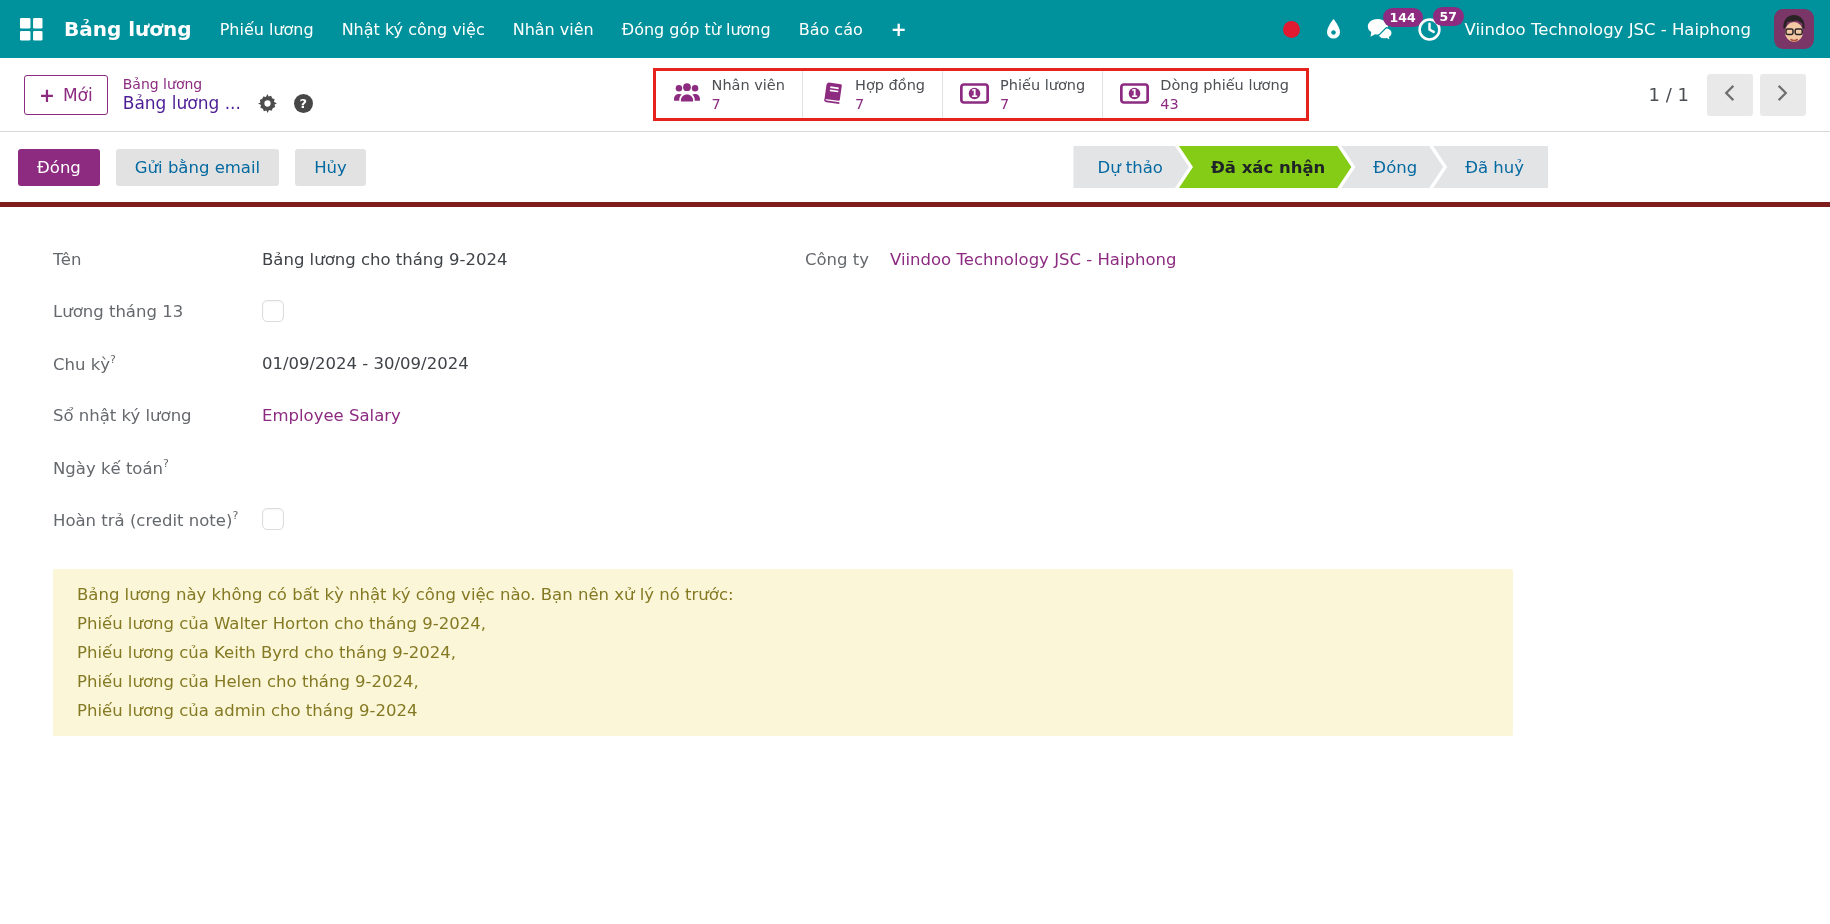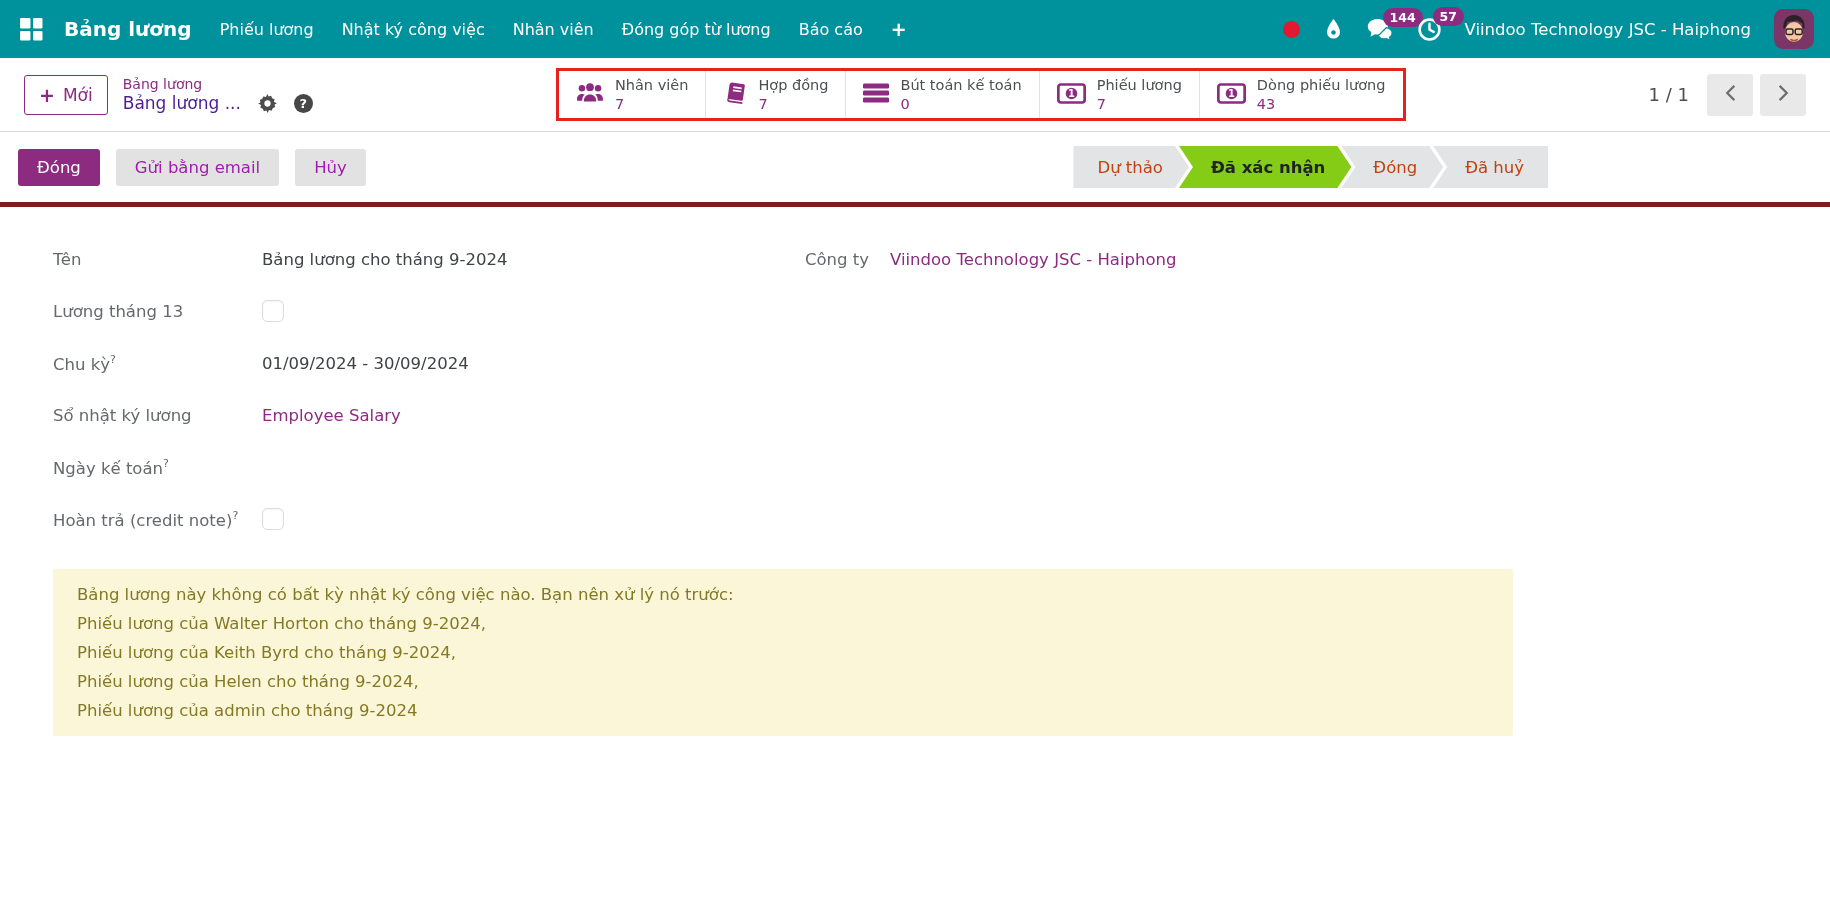--- a/index.html
+++ b/index.html
@@ -53,25 +53,25 @@
   .pager-text { font-size:18px; color:#4a4d51; }
   .pager-btns { display:flex; gap:7px; }
   .pager-btn { width:46px; height:42px; background:#e9e9e9; border:none; border-radius:3px;
     display:flex; align-items:center; justify-content:center; cursor:pointer; }
 
   
   .status-row { display:flex; align-items:center; justify-content:space-between;
     padding:14px 24px 14px 18px; border-bottom:5px solid #7f1d1d; }
   .action-buttons { display:flex; gap:16px; }
   .btn { font-size:16.5px; padding:9px 19px; border:none; border-radius:3px;
-    background:#e2e2e2; color:#a21caf; cursor:pointer; font-family:inherit; }
+    background:#e2e2e2; color:#0369a1; cursor:pointer; font-family:inherit; }
   .btn.primary { background:#8c2b80; color:#fff; }
 
   .statusbar { display:flex; height:42px; margin-right:258px; }
-  .stage { display:flex; align-items:center; background:#e3e4e6; color:#c2410c;
+  .stage { display:flex; align-items:center; background:#e3e4e6; color:#0369a1;
     font-size:16.5px; padding:0 26px 0 32px; cursor:pointer; white-space:nowrap; }
   .stage.first { padding-left:24px;
     clip-path:polygon(0 0, calc(100% - 14px) 0, 100% 50%, calc(100% - 14px) 100%, 0 100%); }
   .stage.mid { margin-left:-10px;
     clip-path:polygon(0 0, calc(100% - 14px) 0, 100% 50%, calc(100% - 14px) 100%, 0 100%, 14px 50%); }
   .stage.last { margin-left:-10px; padding-right:24px;
     clip-path:polygon(0 0, 100% 0, 100% 100%, 0 100%, 14px 50%); }
   .stage.active { background:#84cc16; color:#1f2327; font-weight:700;
     filter:drop-shadow(1px 0 0 #2cb5ae) drop-shadow(-1px 0 0 #2cb5ae)
            drop-shadow(0 1px 0 #2cb5ae) drop-shadow(0 -1px 0 #2cb5ae); }
@@ -199,33 +199,20 @@
           </g>
         </svg>
       </span>
       <span class="sb-text">
         <span class="sb-label">Hợp đồng</span>
         <span class="sb-value">7</span>
       </span>
     </button>
     <button class="smart-btn">
       <span>
-        <svg viewBox="0 0 24 20" width="26" height="22" fill="#8c2b80">
-          <rect x="0" y="1.2" width="24" height="4.6" rx="1.2"></rect>
-          <rect x="0" y="7.7" width="24" height="4.6" rx="1.2"></rect>
-          <rect x="0" y="14.2" width="24" height="4.6" rx="1.2"></rect>
-        </svg>
-      </span>
-      <span class="sb-text">
-        <span class="sb-label">Bút toán kế toán</span>
-        <span class="sb-value">0</span>
-      </span>
-    </button>
-    <button class="smart-btn">
-      <span>
         <svg viewBox="0 0 28 20" width="29" height="21">
           <rect x="1.3" y="1.3" width="25.4" height="17.4" rx="2.4" fill="none" stroke="#8c2b80" stroke-width="2.6"></rect>
           <circle cx="14" cy="10" r="5.6" fill="#8c2b80"></circle>
           <text x="14" y="13.4" text-anchor="middle" font-size="9.5" font-weight="bold" fill="#fff" font-family="DejaVu Sans, sans-serif">1</text>
         </svg>
       </span>
       <span class="sb-text">
         <span class="sb-label">Phiếu lương</span>
         <span class="sb-value">7</span>
       </span>

